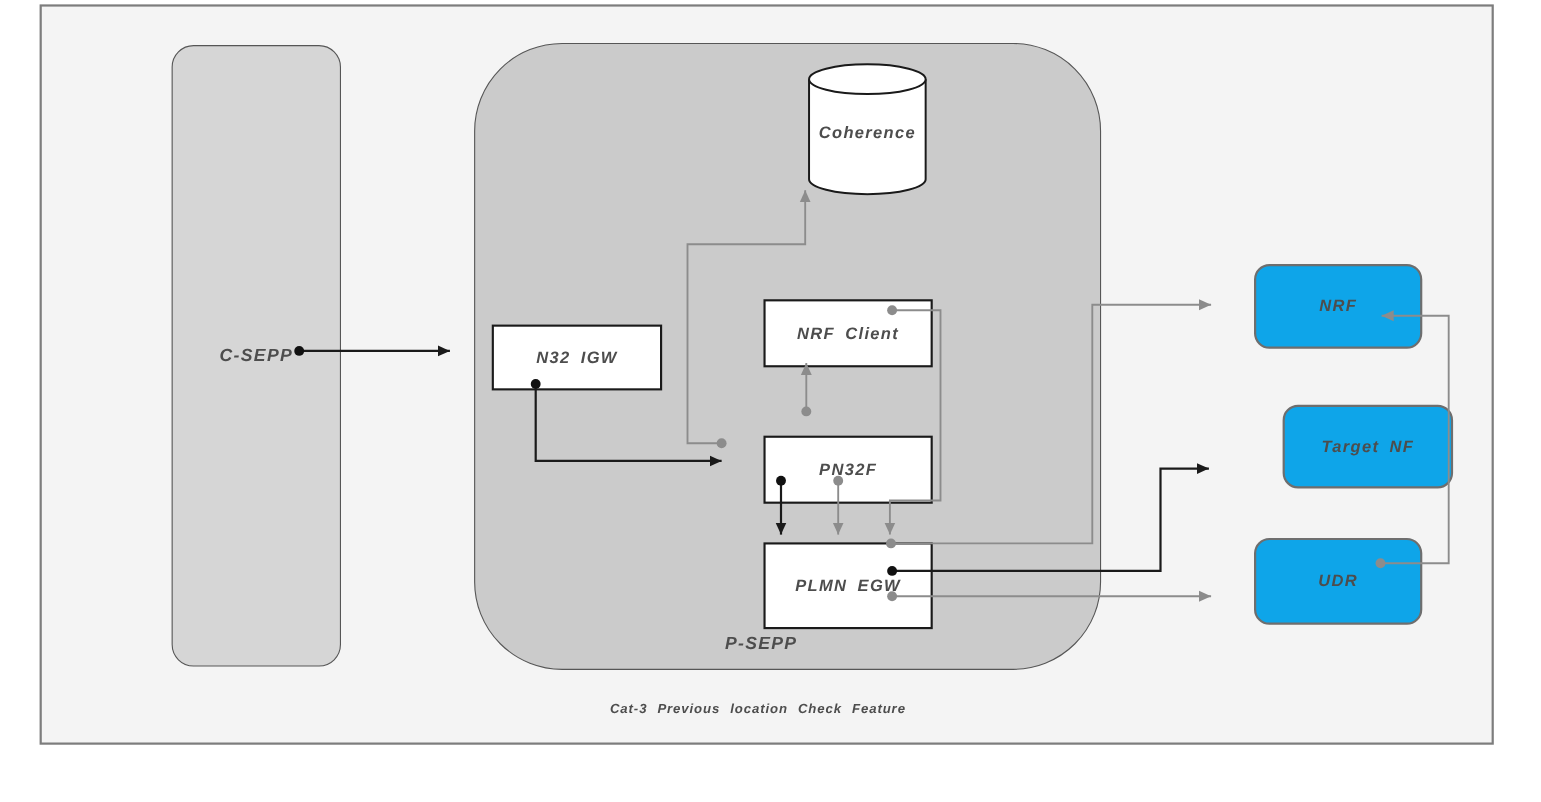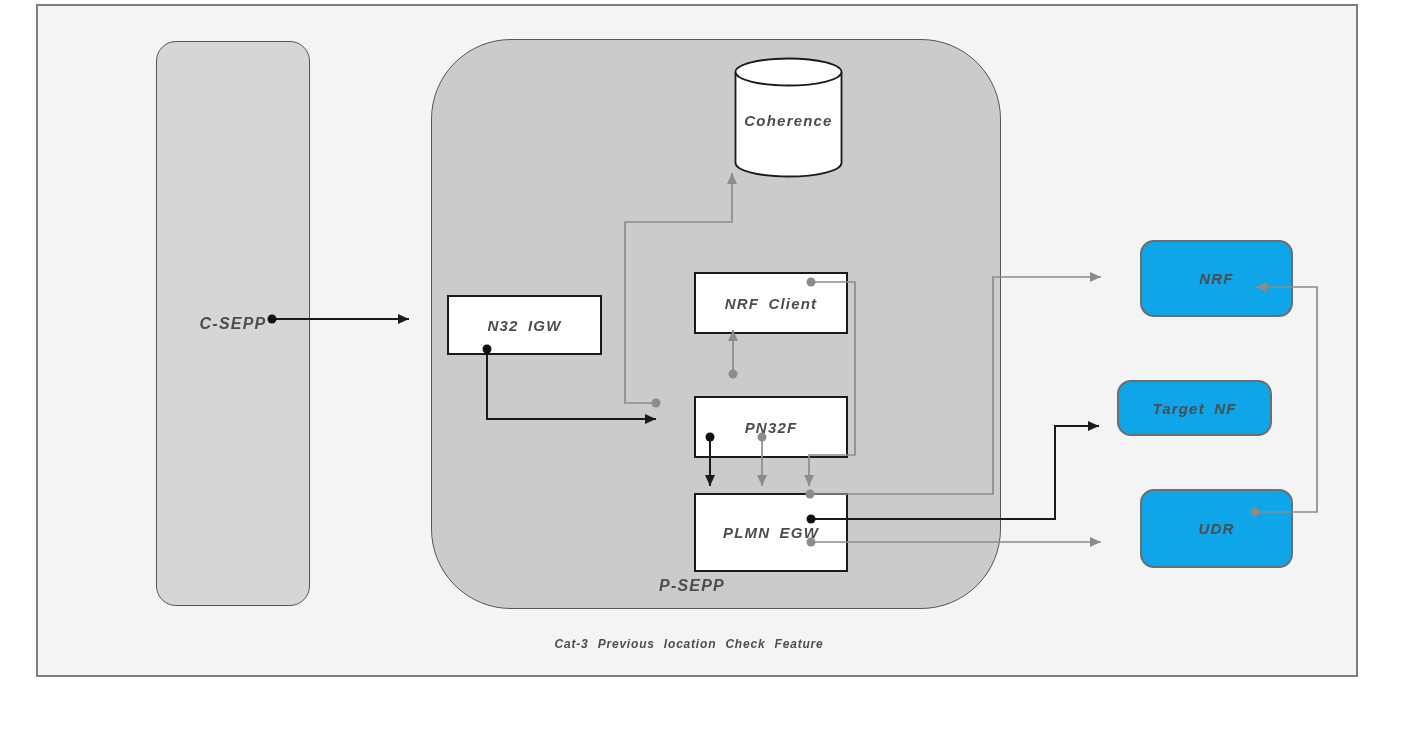--- a/index.html
+++ b/index.html
@@ -35,21 +35,21 @@
   .ext-node{
     position:absolute;box-sizing:border-box;background:#0ea5e9;
     border:2px solid #6e6e6e;border-radius:14px;
     display:flex;align-items:center;justify-content:center;
   }
   .n32-igw{left:409px;top:289px;width:155px;height:60px;}
   .nrf-client{left:656px;top:266px;width:154px;height:62px;}
   .pn32f{left:656px;top:374px;width:154px;height:62px;margin-top:16px;}
   .plmn-egw{left:656px;top:487px;width:154px;height:79px;}
   .nrf{left:1102px;top:234px;width:153px;height:77px;}
-  .target-nf{left:1079px;top:362px;width:155px;height:56px;margin-top:12px;}
+  .target-nf{left:1128px;top:362px;width:155px;height:76px;}
   .udr{left:1102px;top:483px;width:153px;height:79px;}
   .cylinder{
     position:absolute;left:678px;top:51px;width:109px;height:121px;margin-left:18px;
   }
   .cylinder svg{position:absolute;left:0;top:0;}
   .cylinder-label{
     position:absolute;left:0;top:55px;width:100%;text-align:center;
   }
   .lbl{
     color:#4d4d4d;font-weight:bold;font-style:italic;font-size:15px;

